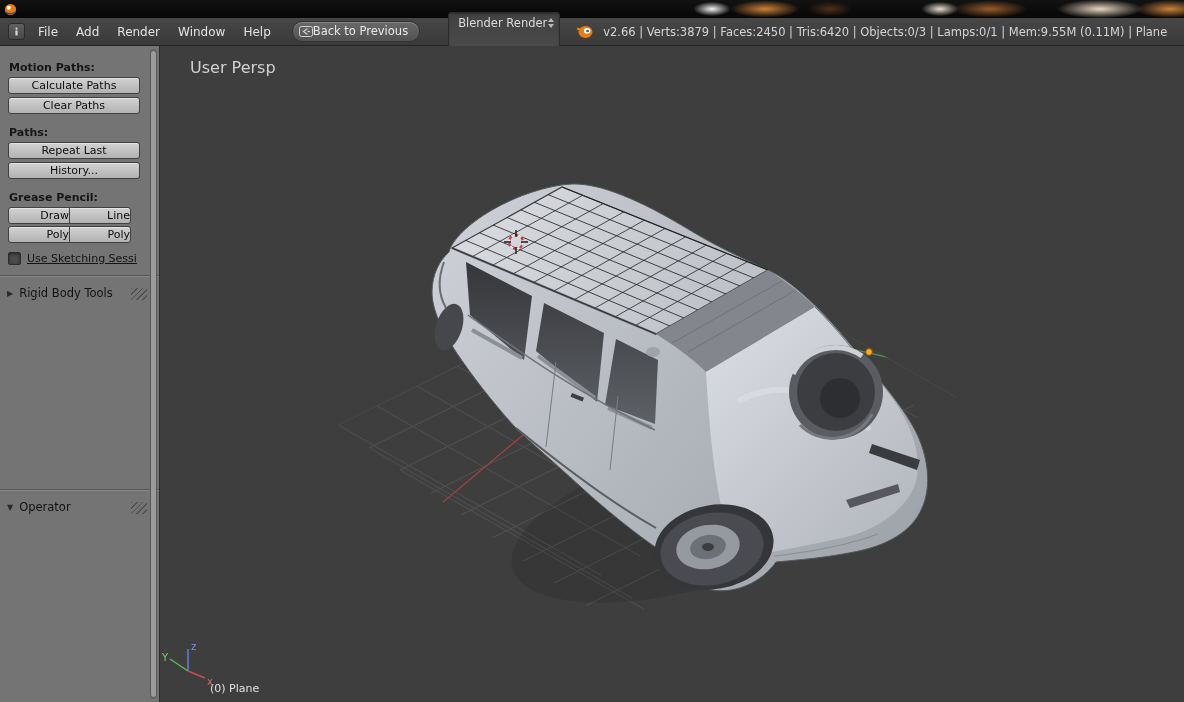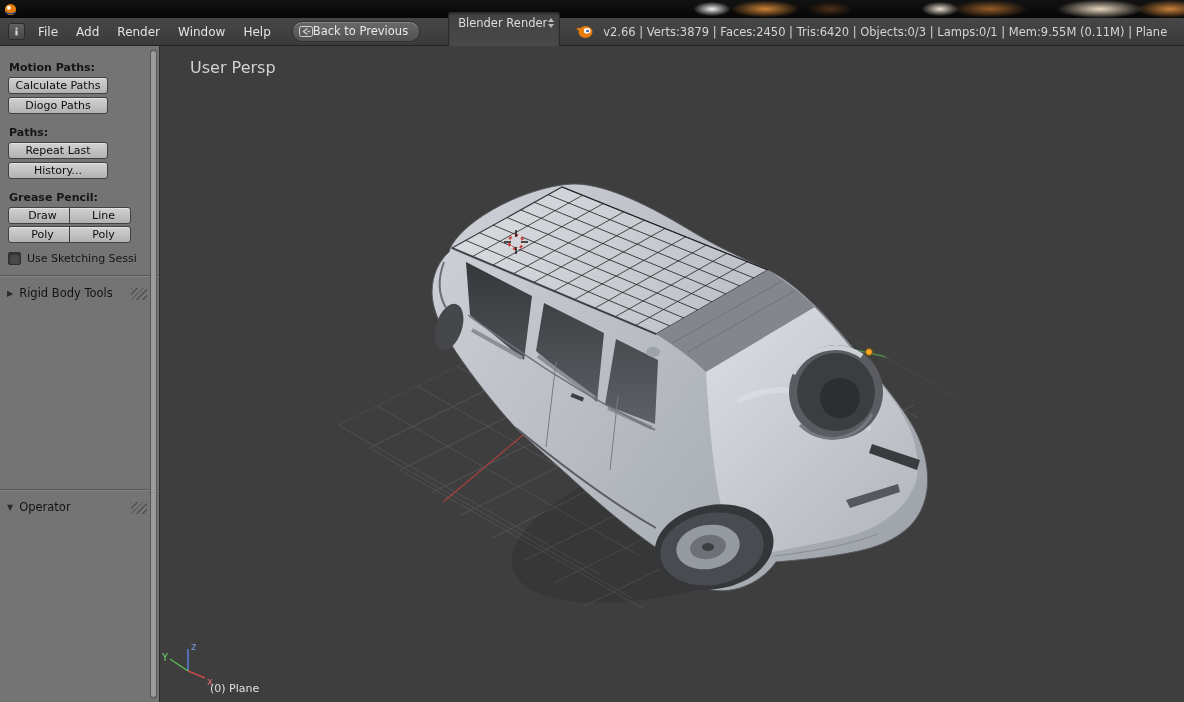--- a/index.html
+++ b/index.html
@@ -60,29 +60,29 @@
   .main { display:flex; height:656px; }
 
   
   .toolshelf {
     width:160px; position:relative; background:#747474;
     border-right:1px solid #2c2c2c; padding-top:4px;
     font-size:11px; color:#141414; flex:none;
   }
   .ts-label { margin:11px 0 3px 9px; color:#161616;font-weight:bold; }
   .ts-btn {
-    width:100px; height:17px; margin:0 0 3px 8px; line-height:15px; text-align:center;
+    width:132px; height:17px; margin:0 0 3px 8px; line-height:15px; text-align:center;
     background:linear-gradient(#d2d2d2,#b2b2b2); border:1px solid #414141; border-radius:3px;
     box-shadow:inset 0 1px 0 rgba(255,255,255,.4); color:#0d0d0d; font-size:11px;
   }
   .ts-row { display:flex; width:124px; margin:0 0 2px 8px; }
-  .ts-row .ts-btn { margin:0; width:62px; text-align:center; padding-left:7px; }
+  .ts-row .ts-btn { margin:0; width:62px; text-align:right; padding-left:7px; }
   .ts-row .ts-btn.left { border-radius:3px 0 0 3px; }
   .ts-row .ts-btn.right { border-radius:0 3px 3px 0; margin-left:-1px; }
-  .ts-check { display:flex; align-items:center; gap:6px; margin:9px 0 6px 8px; }
+  .ts-check { display:flex; align-items:center; gap:6px; margin:9px 0 6px 8px;text-decoration:underline; }
   .checkbox {
     width:13px; height:13px; border-radius:2px; background:#4b4b4b;
     border:1px solid #2e2e2e; box-shadow:inset 0 1px 3px rgba(0,0,0,.55);
   }
   .ts-div { height:0; border-top:1px solid #585858; border-bottom:1px solid #868686; margin:10px 0 0 0; }
   .ts-header { position:relative; display:flex; align-items:center; gap:6px; margin:9px 0 0 7px; color:#131313; font-size:11.5px; }
   .ts-header .tri { font-size:8px; color:#2a2a2a; }
   .grip {
     position:absolute; right:12px; top:2px; width:16px; height:12px;
     background:repeating-linear-gradient(135deg, rgba(40,40,40,.45) 0 1px, transparent 1px 4px);
@@ -152,21 +152,21 @@
   </span>
 
   <span class="stats-text">v2.66 | Verts:3879 | Faces:2450 | Tris:6420 | Objects:0/3 | Lamps:0/1 | Mem:9.55M (0.11M) | Plane</span>
 </div>
 
 <div class="main">
 
   <div class="toolshelf">
     <div class="ts-label">Motion Paths:</div>
     <div class="ts-btn">Calculate Paths</div>
-    <div class="ts-btn">Diogo Paths</div>
+    <div class="ts-btn">Clear Paths</div>
 
     <div class="ts-label" style="margin-top:12px;">Paths:</div>
     <div class="ts-btn">Repeat Last</div>
     <div class="ts-btn">History...</div>
 
     <div class="ts-label" style="margin-top:12px;">Grease Pencil:</div>
     <div class="ts-row">
       <div class="ts-btn left">Draw</div>
       <div class="ts-btn right">Line</div>
     </div>

